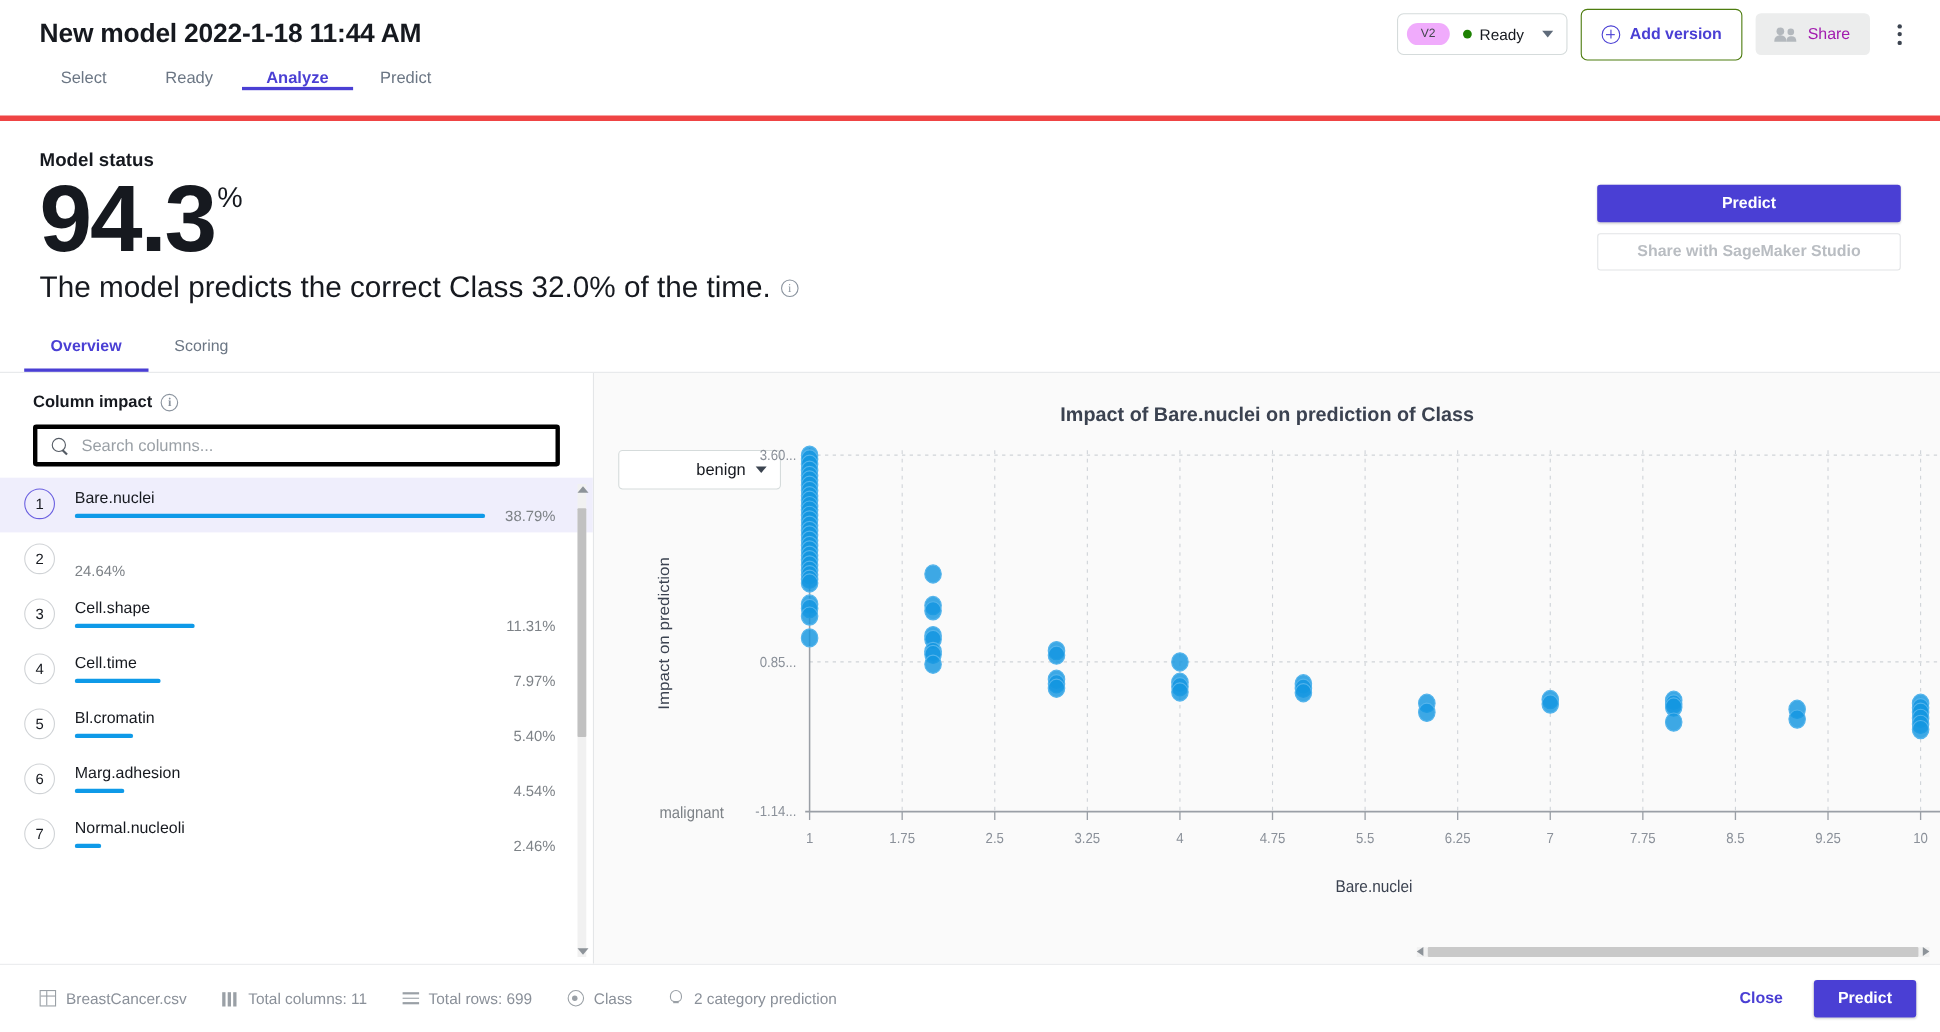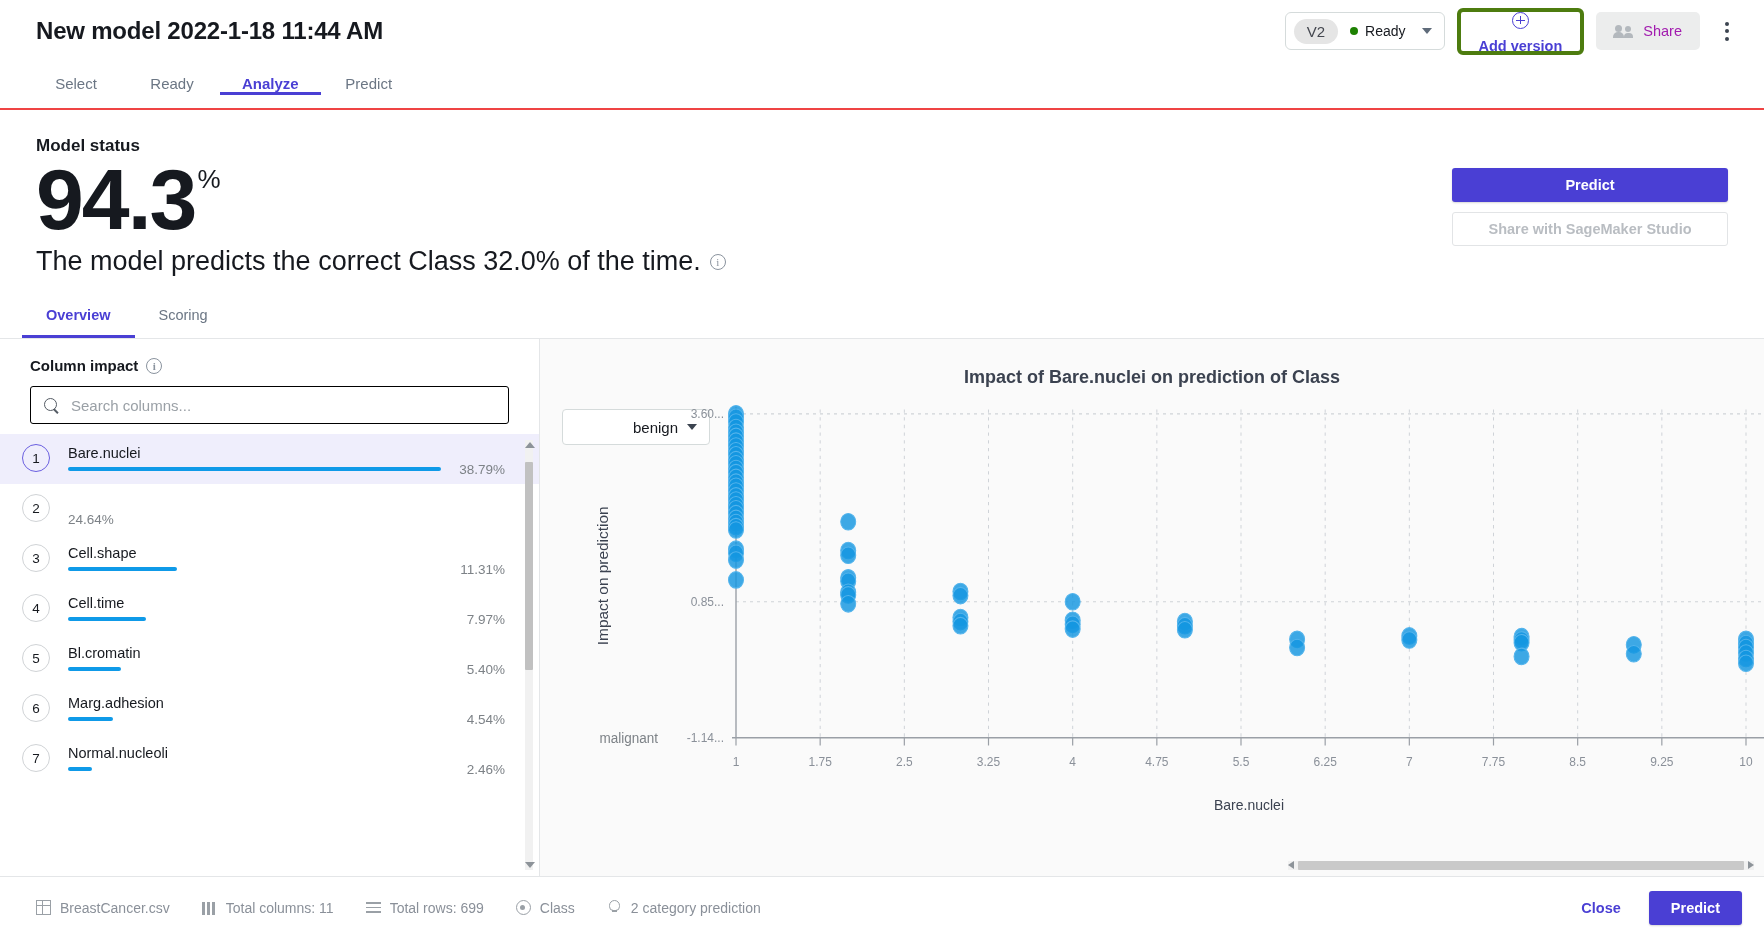--- a/index.html
+++ b/index.html
@@ -26,36 +26,36 @@
   .topbar-spacer { flex: 1; }
   .topbar-right { display: flex; align-items: center; gap: 12px; }
 
   .version-pill {
     display: flex; align-items: center; gap: 12px;
     height: 38px; padding: 0 12px 0 8px;
     border: 1px solid #d5dbdb; border-radius: 6px; background: #fff;
     cursor: pointer;
   }
   .v-badge {
-    background: #e5e5e5; color: #44474f; font-size: 15px;
+    background: #f0abfc; color: #44474f; font-size: 11px;
     border-radius: 13px; padding: 4px 13px; font-weight: 400;
   }
   .ready-wrap { display: flex; align-items: center; gap: 7px; font-size: 14px; color: #16191f; }
   .dot-green { width: 8px; height: 8px; border-radius: 50%; background: #1d8102; display: inline-block; }
   .caret-down {
     width: 0; height: 0; margin-left: 4px;
     border-left: 5px solid transparent; border-right: 5px solid transparent;
     border-top: 6px solid #5f6b7a;
   }
 
   .btn-addversion {
     display: flex; align-items: center; gap: 9px;
     height: 47px; padding: 0 18px;
-    border: 4px solid #4d7c0f; border-radius: 6px; background: #fff;
-    color: #4a3fd4; font-size: 14.5px; font-weight: bold; cursor: pointer; flex-direction: column;
+    border: 1px solid #4d7c0f; border-radius: 6px; background: #fff;
+    color: #4a3fd4; font-size: 14.5px; font-weight: bold; cursor: pointer;
   }
   .plus-circle {
     width: 17px; height: 17px; border: 1.6px solid #4a3fd4; border-radius: 50%;
     position: relative; display: inline-block; flex: 0 0 auto;
   }
   .plus-circle::before, .plus-circle::after {
     content: ""; position: absolute; background: #4a3fd4;
   }
   .plus-circle::before { left: 3.2px; right: 3.2px; top: 7px; height: 1.6px; }
   .plus-circle::after { top: 3.2px; bottom: 3.2px; left: 7px; width: 1.6px; }
@@ -76,22 +76,22 @@
   .people-icon i.b1 { width: 11px; height: 6px; left: -1px; top: 7px; border-radius: 5px 5px 0 0; }
   .people-icon i.b2 { width: 9px; height: 5px; left: 10px; top: 8px; border-radius: 4px 4px 0 0; }
 
   .kebab { width: 30px; height: 34px; display: flex; flex-direction: column;
            align-items: center; justify-content: center; gap: 3.5px; cursor: pointer; }
   .kebab span { width: 4px; height: 4px; border-radius: 50%; background: #3c4450; display: block; }
 
   
   .navtabs {
     height: 48px; min-height: 48px;
-    display: flex; align-items: center;
-    border-bottom: 2px solid #ef4444;
+    display: flex; align-items: flex-start;
+    border-bottom: 5px solid #ef4444;
     padding-left: 28px;
   }
   .navtab {
     display: flex; align-items: center; justify-content: center;
     min-width: 96px; padding: 0 22px;
     font-size: 15px; color: #6b7684; cursor: pointer;
     border-bottom: 3px solid transparent;
   }
   .navtab.active { color: #4a3fd4; font-weight: bold; border-bottom-color: #4a3fd4; }
 
@@ -148,21 +148,21 @@
     display: flex; flex-direction: column; position: relative;
     background: #fff;
   }
   .ci-header {
     display: flex; align-items: center; gap: 8px;
     padding: 18px 30px 0 30px; font-size: 15px; font-weight: bold; color: #16191f;
   }
   .search-wrap { padding: 12px 30px 10px 30px; }
   .search-box {
     display: flex; align-items: center; gap: 12px;
-    height: 38px; border: 1px solid #000000; border-radius: 3px;
+    height: 38px; border: 4px solid #000000; border-radius: 3px;
     padding: 0 13px; background: #fff;
   }
   .search-box input {
     flex: 1; border: none; outline: none; font-size: 15px;
     font-family: "Liberation Sans", sans-serif; color: #16191f; background: transparent;
   }
   .search-box input::placeholder { color: #9aa0a6; }
   .mag { width: 15px; height: 15px; position: relative; flex: 0 0 auto; }
   .mag::before {
     content: ""; position: absolute; width: 11px; height: 11px;

